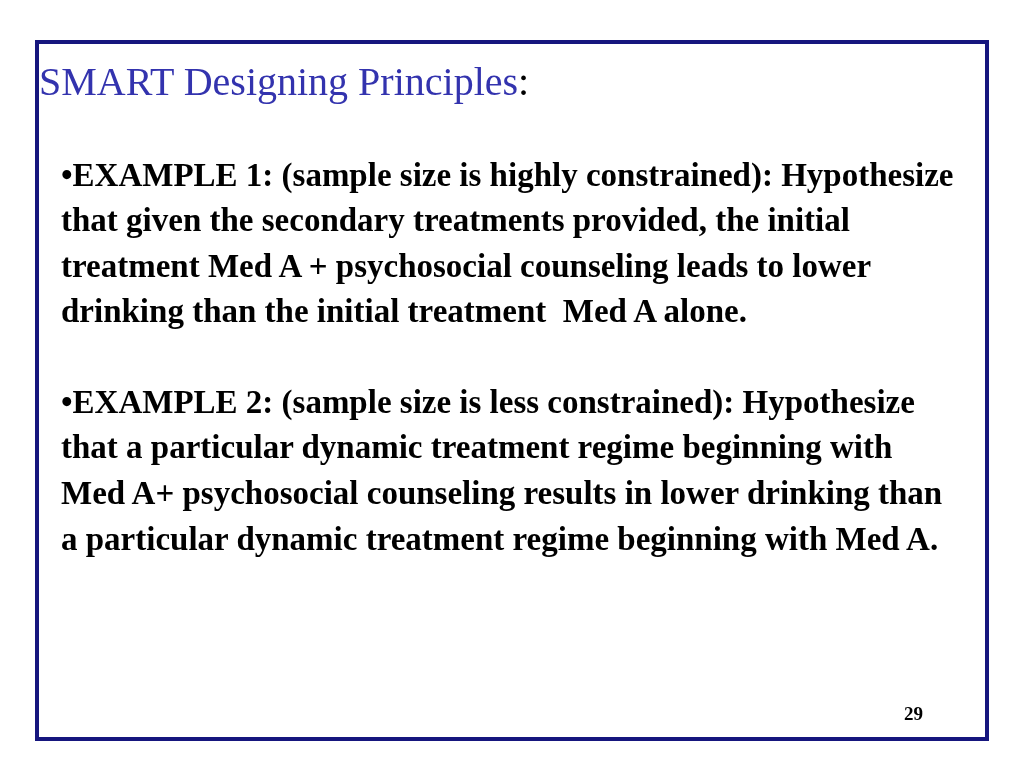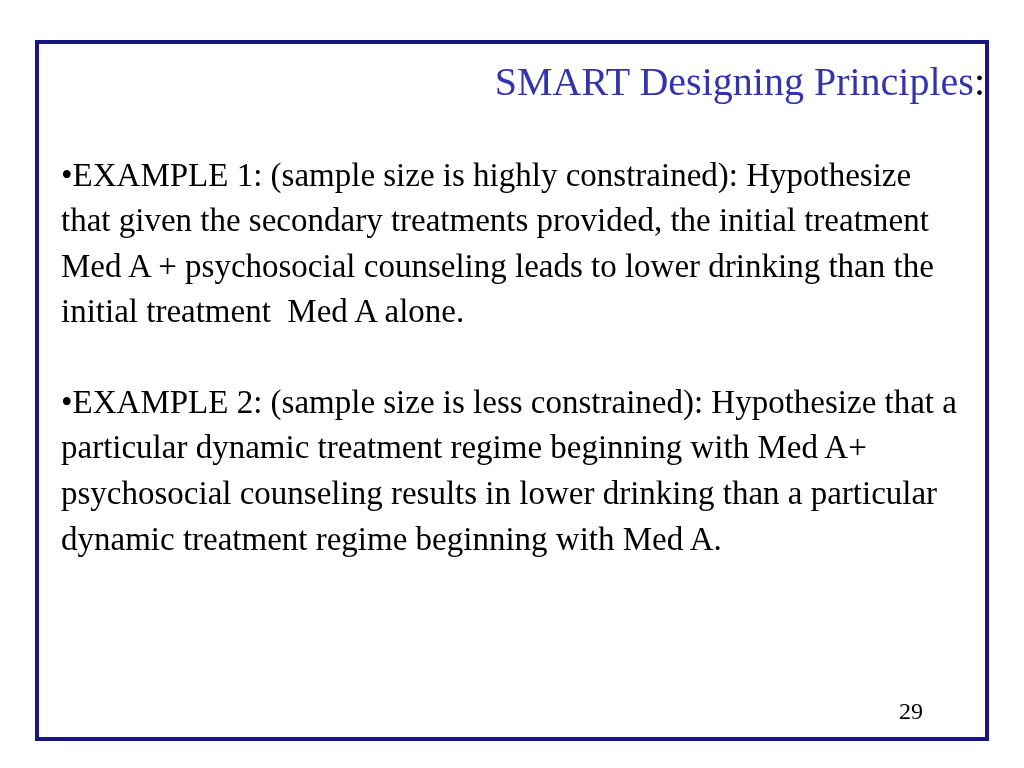--- a/index.html
+++ b/index.html
@@ -20,48 +20,50 @@
     left: 35px;
     top: 40px;
     width: 946px;
     height: 693px;
     border: 4px solid #16167E;
     background: #ffffff;
     box-sizing: content-box;
   }
   .title {
     margin-top: 12px;
-    text-align: right;
+    text-align: left;
     color: #3333AE;
     font-size: 40px;
     line-height: 1.32;
   }
   .title-colon {
     color: #000000;
   }
   .body {
     margin-top: 44px;
     padding: 0 24px 0 22px;
     color: #000000;
     font-size: 33px;
     line-height: 1.38;
+    font-weight: bold;
   }
   .bullet {
     margin: 0 0 45px 0;
     white-space: pre-wrap;
   }
   .bullet-char {
     
   }
   .page-number {
     position: absolute;
     right: 62px;
     bottom: 12px;
-    font-size: 24px;
+    font-size: 19px;
     color: #000000;
+    font-weight: bold;
   }
 </style>
 </head>
 <body>
 
 <div class="canvas">
   <div class="slide-frame">
 
     <div class="title">
       <div><span>SMART Designing Principles</span><span class="title-colon">:</span></div>

